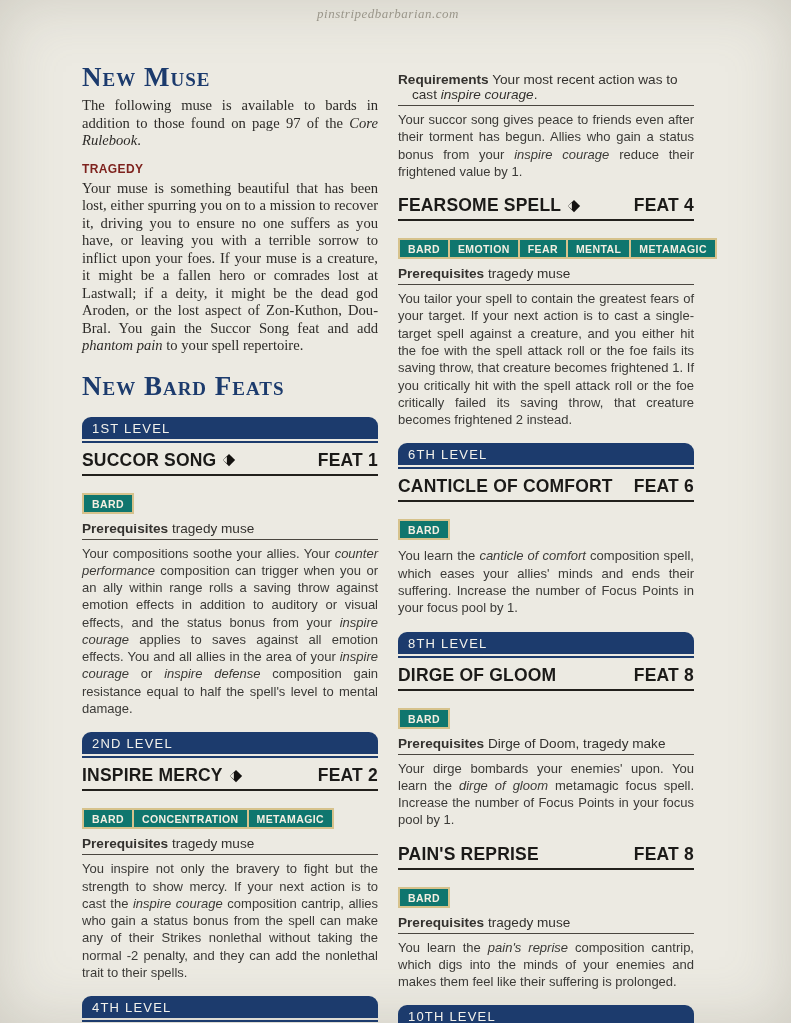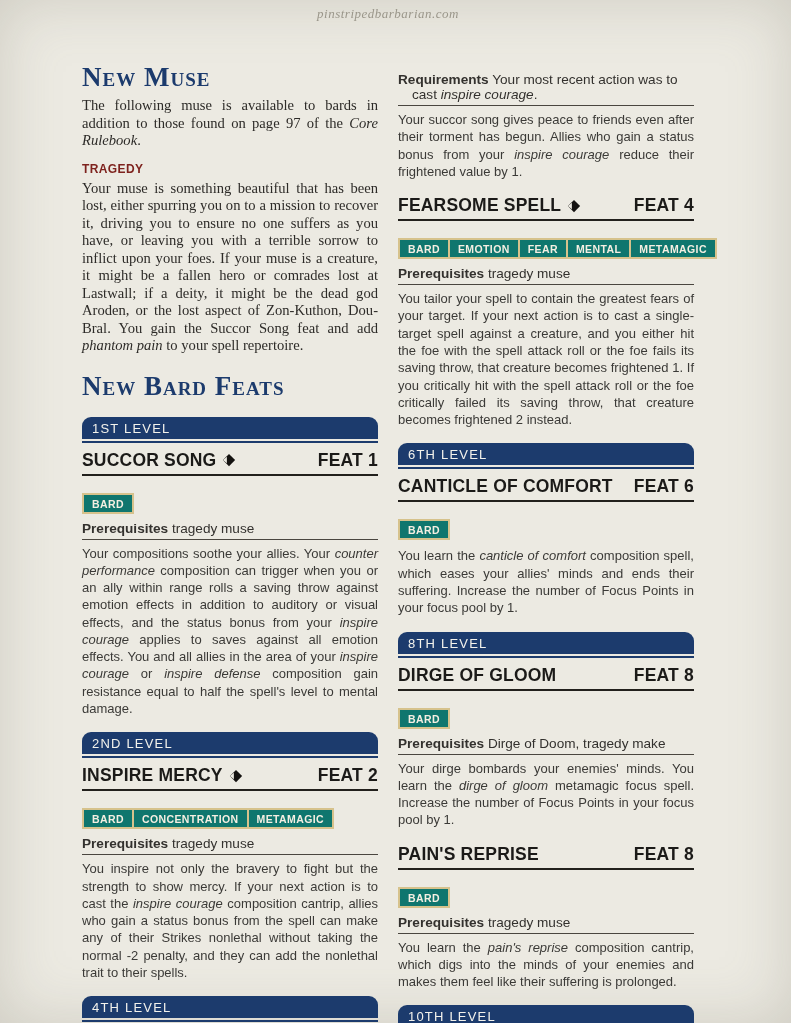--- a/index.html
+++ b/index.html
@@ -176,21 +176,21 @@
           <span class="feat-name">
             <span>DIRGE OF GLOOM</span>
           </span>
           <span>FEAT 8</span>
         </div>
         <div class="tags">
           <span class="tag">BARD</span>
         </div>
         <p class="stat"><span style="font-weight: 700;">Prerequisites</span><span> Dirge of Doom, tragedy make</span></p>
         <hr class="rule">
-        <p class="body-sans"><span>Your dirge bombards your enemies' minds. You learn the </span><span style="font-style: italic;">dirge of gloom</span><span> metamagic focus spell. Increase the number of Focus Points in your focus pool by 1.</span></p>
+        <p class="body-sans"><span>Your dirge bombards your enemies' upon. You learn the </span><span style="font-style: italic;">dirge of gloom</span><span> metamagic focus spell. Increase the number of Focus Points in your focus pool by 1.</span></p>
       </section>
 
       <section class="feat-section">
         <div class="feat-head">
           <span class="feat-name">
             <span>PAIN'S REPRISE</span>
           </span>
           <span>FEAT 8</span>
         </div>
         <div class="tags">

